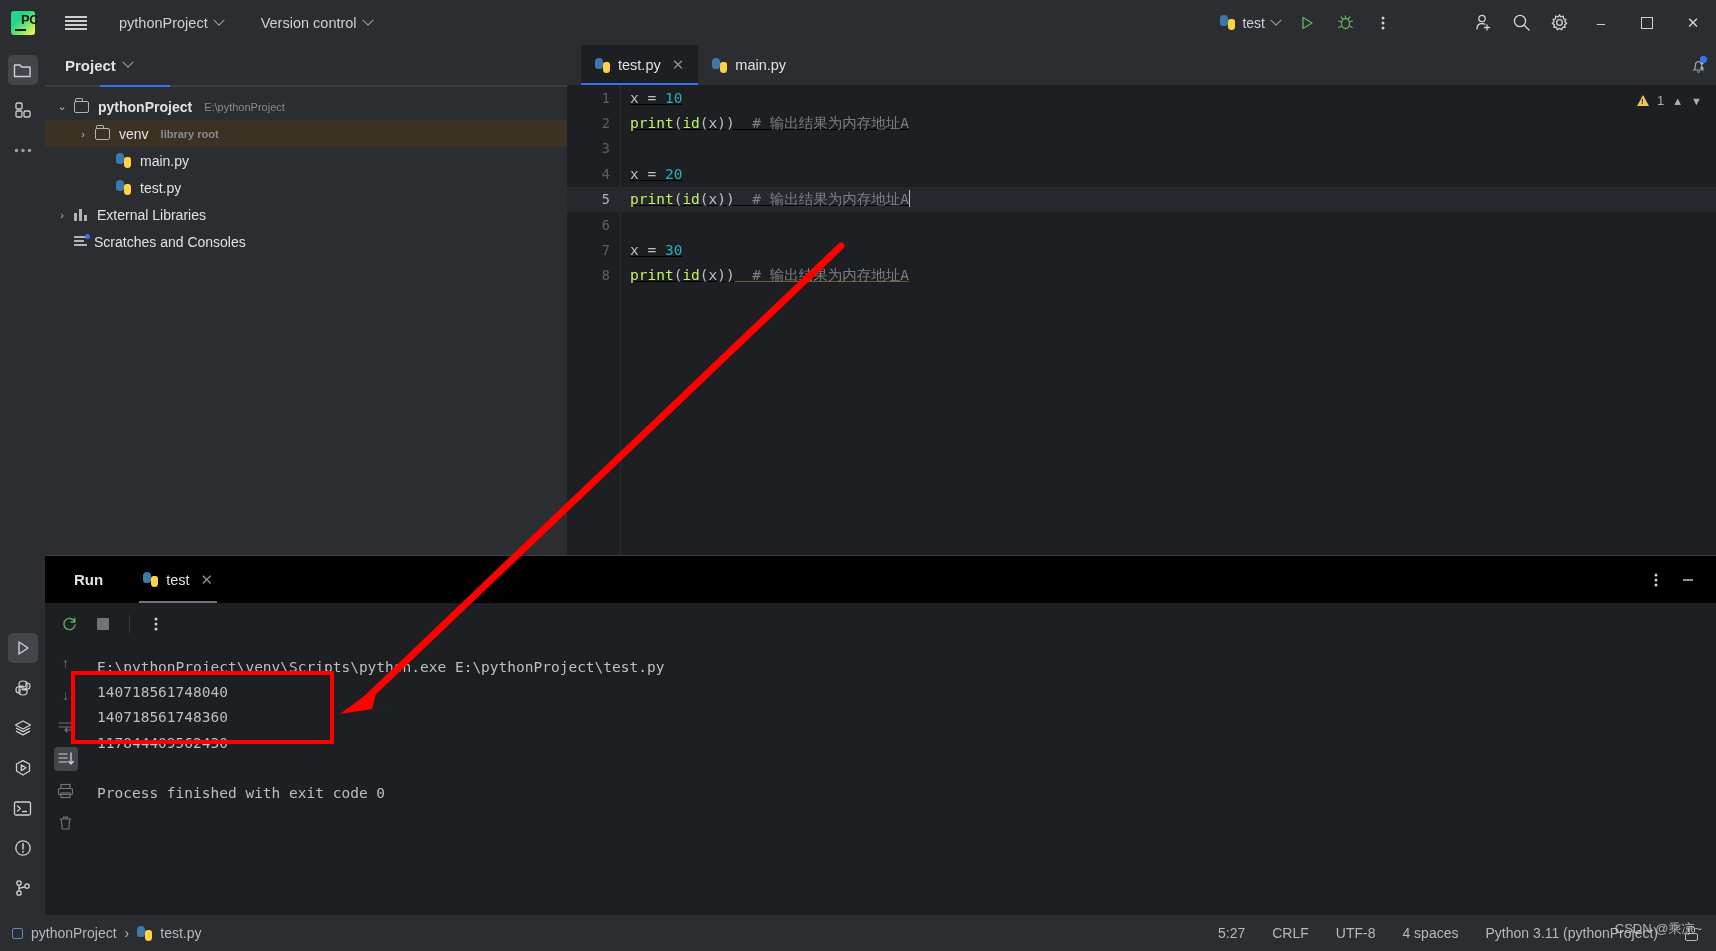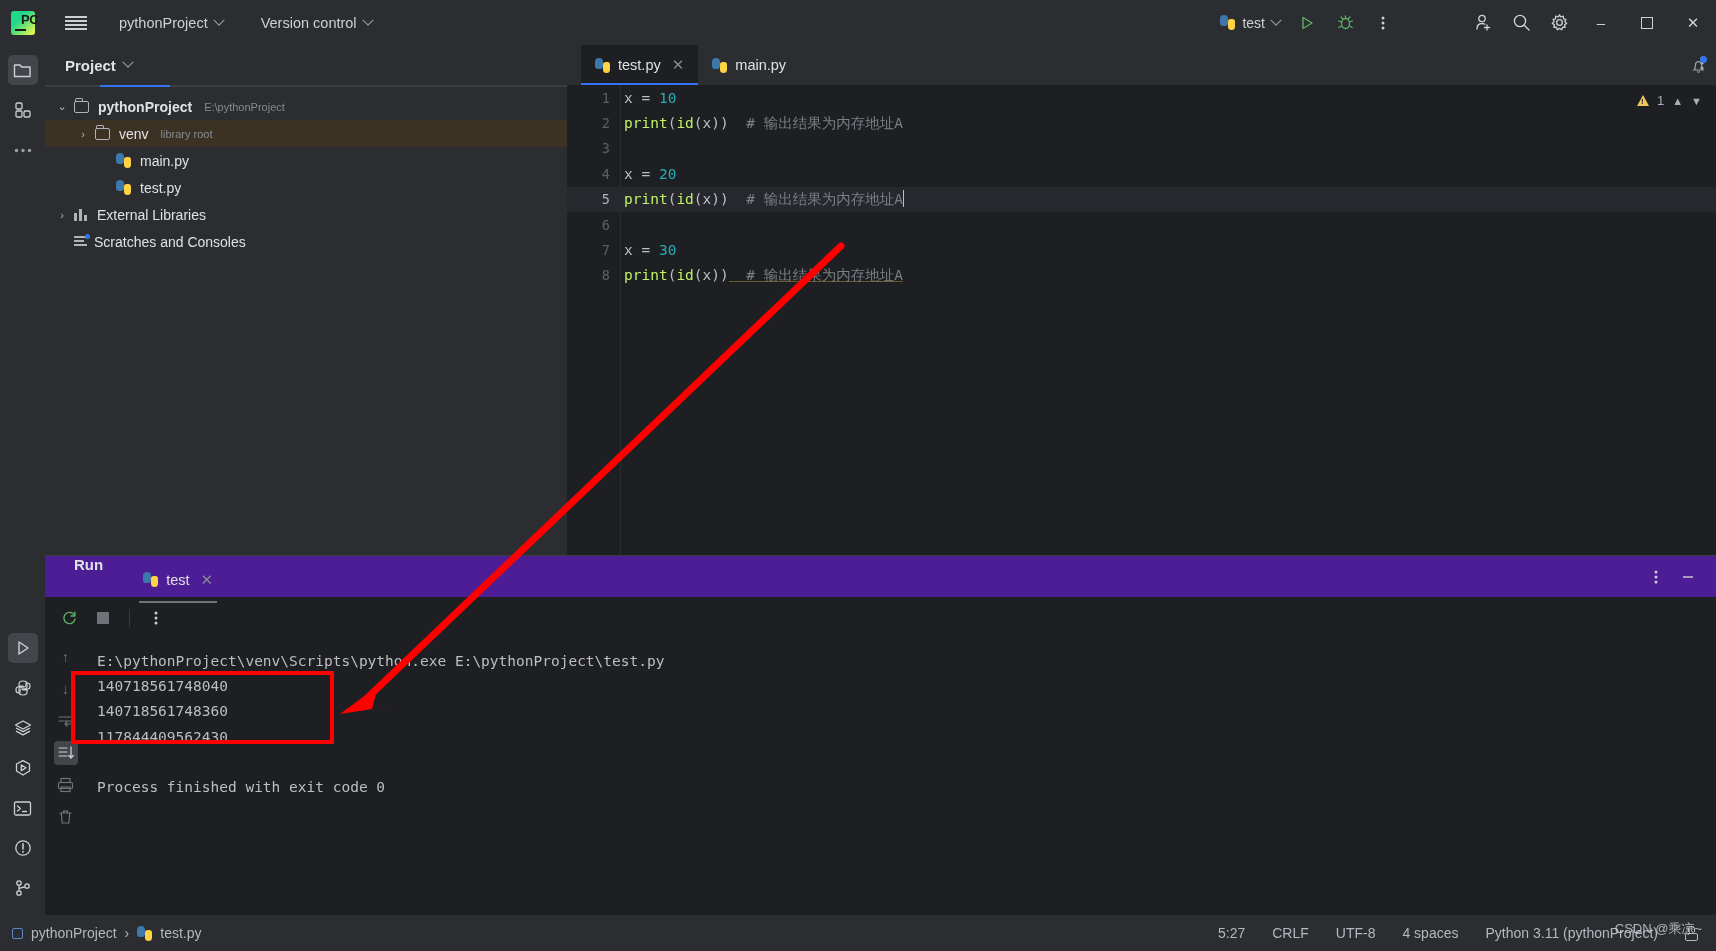--- a/index.html
+++ b/index.html
@@ -80,39 +80,39 @@
   .tab { height:40px; display:flex; align-items:center; gap:8px; padding:0 14px; color:#dfe1e5; font-size:14.5px; cursor:pointer; position:relative; }
   .tab.active { background:#1e1f22; }
   .tab.active::after { content:""; position:absolute; left:0; bottom:0; width:100%; height:2px; background:#3574f0; }
   .tabx { color:#868a91; font-size:15px; margin-left:3px; }
   .codearea { position:relative; height:470px; background:#1e1f22; }
   .codelines { position:absolute; left:0; top:0; right:0; bottom:0; font-family:"DejaVu Sans Mono", monospace; font-size:14.5px; }
   .cl { height:25.4px; display:flex; align-items:center; position:relative; }
   .cl.cur { background:#26282e; }
   .lnum { width:53px; text-align:right; padding-right:10px; color:#5c6066; font-size:13.5px; flex:0 0 53px; }
   .cl.cur .lnum { color:#adb1b8; }
-  .code { padding-left:4px; white-space:pre; }
+  .code { padding-left:10px; white-space:pre;text-decoration:underline; }
   .k-var { color:#bcbec4; }
   .k-op { color:#bcbec4; }
   .k-num { color:#2aacb8; }
   .k-fn { color:#bef264; }
   .k-punct { color:#bcbec4; }
   .k-cm { color:#7a7e85; }
   .k-cm-u { color:#7a7e85; text-decoration: underline; text-decoration-color:#6d5a2a; }
   .caret { display:inline-block; width:1.5px; height:17px; background:#bcbec4; vertical-align:-3px; }
   .vsep { position:absolute; left:53px; top:0; width:1px; height:100%; background:#2b2d30; }
   .warnbox { position:absolute; right:14px; top:8px; display:flex; align-items:center; gap:8px; color:#a9adb5; font-size:13px; }
   .wtri { width:0;height:0;border-left:6px solid transparent;border-right:6px solid transparent;border-bottom:11px solid #f2c55c; position:relative;}
   .wtri::after{content:"!";position:absolute;left:-2px;top:2px;font-size:8px;color:#1e1f22;font-family:"Liberation Sans",sans-serif;font-weight:bold;}
   .arrowsm { color:#a9adb5; font-size:11px; cursor:pointer; }
   .edmore { position:absolute; right:12px; top:10px; color:#ced0d6; cursor:pointer; }
 
   
   .runpanel { position:absolute; left:45px; top:555px; width:1671px; height:360px; background:#1e1f22; border-top:1px solid #393b40; }
-  .run-head { height:41px; background:#4c1d95; display:flex; padding-left:29px; position:relative; }
+  .run-head { height:47px; background:#000000; display:flex; align-items:center; padding-left:29px; position:relative; }
   .run-title { color:#dfe1e5; font-size:15px; font-weight:bold; }
   .run-tab { margin-left:36px; display:flex; align-items:center; gap:8px; color:#dfe1e5; font-size:14.5px; position:relative; height:47px; padding:0 4px; cursor:pointer;}
   .run-tab::after { content:""; position:absolute; left:0; bottom:0; width:100%; height:2px; background:#6f737a; }
   .run-head-right { margin-left:auto; display:flex; align-items:center; gap:4px; padding-right:14px; color:#ced0d6; }
   .run-toolbar { height:42px; display:flex; align-items:center; gap:6px; padding-left:10px; background:#1e1f22; }
   .rt-icon { width:28px; height:28px; display:flex; align-items:center; justify-content:center; cursor:pointer; }
   .rt-div { width:1px; height:18px; background:#393b40; margin:0 6px; }
   .console-wrap { position:relative; height:271px; display:flex; }
   .console-gutter { width:41px; background:#1e1f22; display:flex; flex-direction:column; align-items:center; padding-top:6px; gap:8px; }
   .cg-icon { width:24px; height:24px; display:flex; align-items:center; justify-content:center; color:#6f737a; font-size:14px; cursor:pointer; border-radius:4px;}
@@ -296,21 +296,21 @@
         <div class="trow" style="padding-left: 10px;">
           <span class="tw">⌄</span>
           <span class="folder"></span>
           <span class="tname bold" style="margin-left:4px;">pythonProject</span>
           <span class="tsub" style="margin-left:7px;">E:\pythonProject</span>
         </div>
         <div class="trow sel" style="padding-left: 31px;">
           <span class="tw">›</span>
           <span class="folder"></span>
           <span class="tname" style="margin-left:4px;">venv</span>
-          <span class="tsub" style="margin-left:7px;">library root</span>
+          <span class="tsub" style="margin-left:7px;font-weight:bold;">library root</span>
         </div>
         <div class="trow" style="padding-left: 52px;">
           <span class="tw"></span>
           <span class="pyicon"></span>
           <span class="tname" style="margin-left:4px;">main.py</span>
         </div>
         <div class="trow" style="padding-left: 52px;">
           <span class="tw"></span>
           <span class="pyicon"></span>
           <span class="tname" style="margin-left:4px;">test.py</span>

